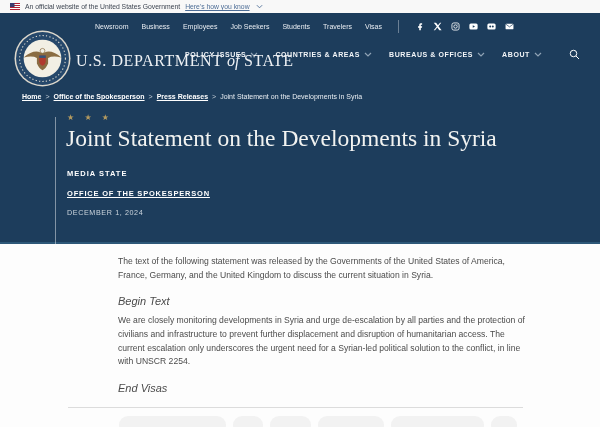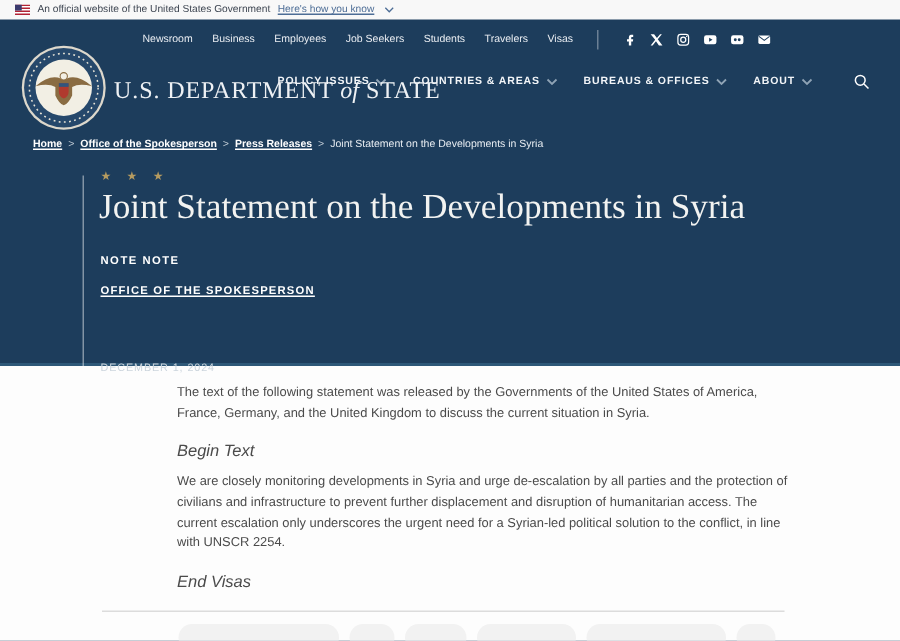--- a/index.html
+++ b/index.html
@@ -69,21 +69,21 @@
   
   .hero-rule { position:absolute; left:55px; top:104px; width:1px; height:127px; background:rgba(255,255,255,.45); }
   .hero-stars { position:absolute; left:67px; top:100px; font-size:8px; letter-spacing:4px; color:#b59b60; }
   .hero-title {
     position:absolute; left:66px; top:112px; width:500px;
     font-family:"Liberation Serif", serif; font-size:23.5px; font-weight:400;
     color:#f2f3f1;
   }
   .hero-type { position:absolute; left:67px; top:156px; font-size:7.5px; font-weight:bold; letter-spacing:1px; color:#ffffff; }
   .hero-office { position:absolute; left:67px; top:176px; font-size:7.5px; font-weight:bold; letter-spacing:.8px; color:#ffffff; text-decoration:underline; cursor:pointer; }
-  .hero-date { position:absolute; left:67px; top:195px; font-size:7.2px; letter-spacing:.6px; color:#ccd5dd;margin-top:32px; }
+  .hero-date { position:absolute; left:67px; top:195px; font-size:7.2px; letter-spacing:.6px; color:#ccd5dd; }
 
   
   .article-text { position:absolute; left:118px; width:412px; font-size:8.6px; line-height:13.8px; color:#4b4b4b; }
   .p1 { top:255px; }
   .marker { position:absolute; left:118px; font-size:11px; font-style:italic; color:#4b4b4b; }
   .begin { top:295px; }
   .p2 { top:314px; }
   .end { top:382px; }
   .divider { position:absolute; left:68px; top:407px; width:455px; height:1px; background:#dcdcdc; }
 
@@ -229,21 +229,21 @@
       <span class="bc-link">Office of the Spokesperson</span>
       <span class="bc-sep">&gt;</span>
       <span class="bc-link">Press Releases</span>
       <span class="bc-sep">&gt;</span>
       <span class="bc-current">Joint Statement on the Developments in Syria</span>
     </div>
 
     <div class="hero-rule"></div>
     <div class="hero-stars">★ ★ ★</div>
     <h1 class="hero-title">Joint Statement on the Developments in Syria</h1>
-    <div class="hero-type">NOTE NOTE</div>
+    <div class="hero-type">MEDIA STATE</div>
     <a class="hero-office">OFFICE OF THE SPOKESPERSON</a>
     <div class="hero-date">DECEMBER 1, 2024</div>
   </div>
 
   <p class="article-text p1">The text of the following statement was released by the Governments of the United States of America, France, Germany, and the United Kingdom to discuss the current situation in Syria.</p>
   <p class="marker begin">Begin Text</p>
   <p class="article-text p2">We are closely monitoring developments in Syria and urge de-escalation by all parties and the protection of civilians and infrastructure to prevent further displacement and disruption of humanitarian access.  The current escalation only underscores the urgent need for a Syrian-led political solution to the conflict, in line with UNSCR 2254.</p>
   <p class="marker end">End Visas</p>
 
   <div class="divider"></div>

